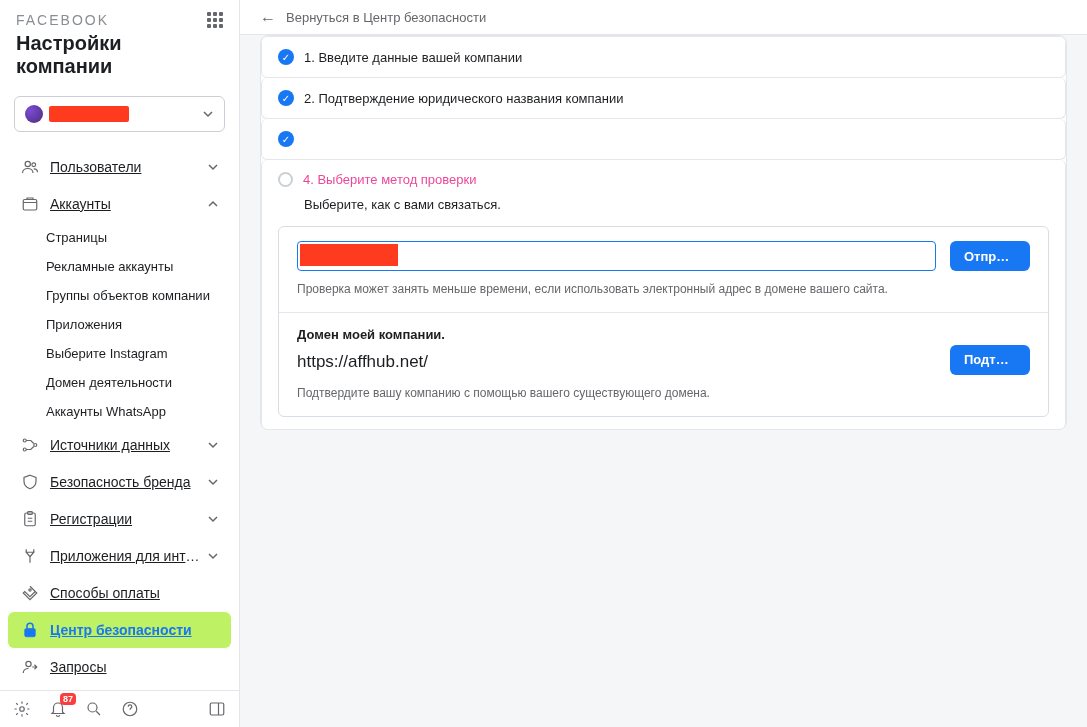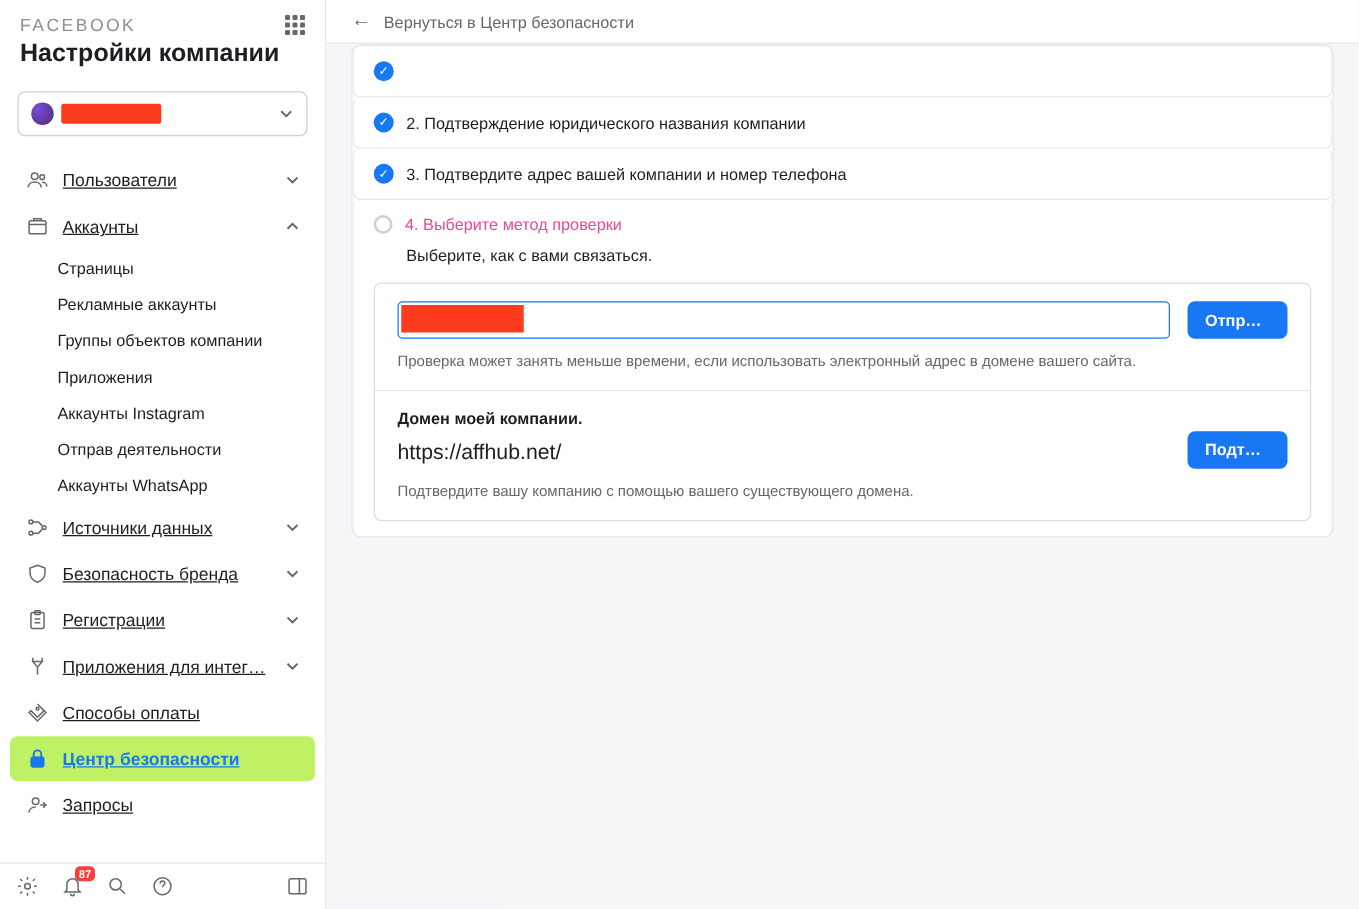--- a/index.html
+++ b/index.html
@@ -9,21 +9,21 @@
       color: #1c1e21;
       background: #fff;
       display: flex;
       height: 727px;
       width: 1087px;
       overflow: hidden;
     }
 
     
     .sidebar {
-      width: 261px;
+      width: 240px;
       border-right: 1px solid #e4e6eb;
       display: flex;
       flex-direction: column;
       background: #fff;
     }
     .sidebar-header {
       padding: 12px 16px 8px 16px;
     }
     .brand-row { display: flex; justify-content: space-between; align-items: center; }
     .brand {
@@ -263,22 +263,22 @@
       <span class="chevron">
           <svg width="12" height="12" viewBox="0 0 12 12">
             <path d="M2 8l4-4 4 4" stroke="#65676b" stroke-width="1.5" fill="none"></path>
           </svg>
         </span>
     </div>
     <div class="sub-item">Страницы</div>
     <div class="sub-item">Рекламные аккаунты</div>
     <div class="sub-item">Группы объектов компании</div>
     <div class="sub-item">Приложения</div>
-    <div class="sub-item">Аккаунты Instagram</div>
-    <div class="sub-item">Отправ деятельности</div>
+    <div class="sub-item">Выберите Instagram</div>
+    <div class="sub-item">Домен деятельности</div>
     <div class="sub-item">Аккаунты WhatsApp</div>
 
     <div class="nav-item">
       <span class="nav-icon">
         <svg width="18" height="18" viewBox="0 0 24 24" fill="none" stroke="#65676b" stroke-width="1.6">
             <circle cx="5" cy="6" r="2"></circle>
             <circle cx="5" cy="18" r="2"></circle>
             <circle cx="19" cy="12" r="2"></circle>
             <path d="M7 6h6l4 4M7 18h6l4-4"></path>
           </svg>
@@ -406,32 +406,32 @@
   <div class="back-row">
     <span class="back-arrow">←</span>
     <span>Вернуться в Центр безопасности</span>
   </div>
 
   <div class="content">
     <div class="steps-wrap">
       <div class="step">
         <div class="step-row">
           <span class="step-check">✓</span>
+          <span class="step-title">1. Введите данные вашей компании</span>
         </div>
       </div>
       <div class="step">
         <div class="step-row">
           <span class="step-check">✓</span>
           <span class="step-title">2. Подтверждение юридического названия компании</span>
         </div>
       </div>
       <div class="step">
         <div class="step-row">
           <span class="step-check">✓</span>
-          <span class="step-title">3. Подтвердите адрес вашей компании и номер телефона</span>
         </div>
       </div>
       <div class="step" style="border-bottom:none;">
         <div class="step-row">
           <span class="step-radio"></span>
           <span class="step-title muted">4. Выберите метод проверки</span>
         </div>
         <div class="step-sub">Выберите, как с вами связаться.</div>
 
         <div class="method-box">

